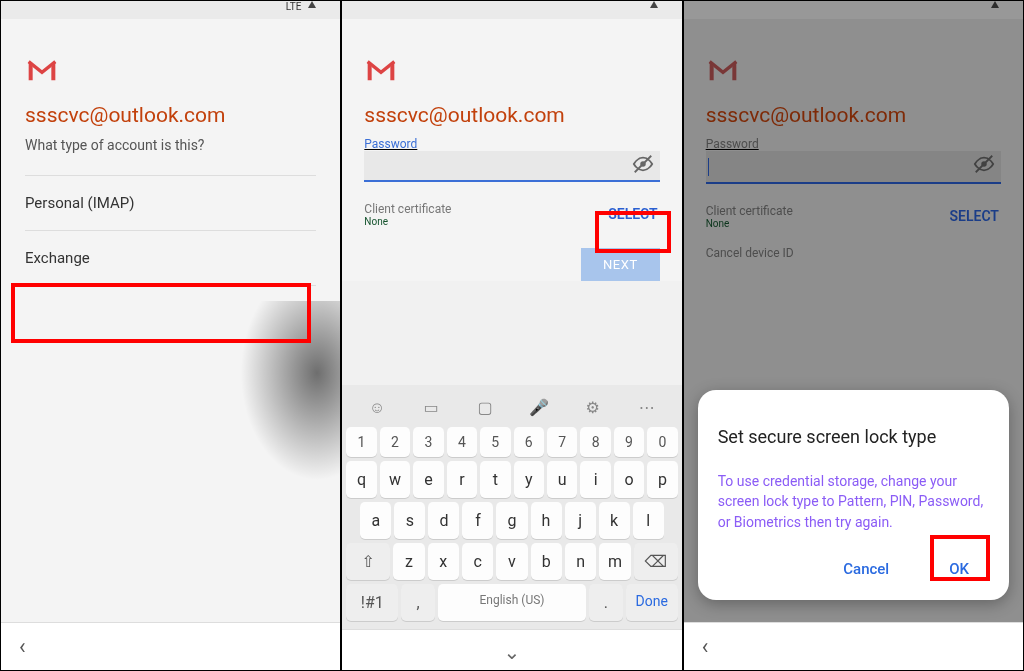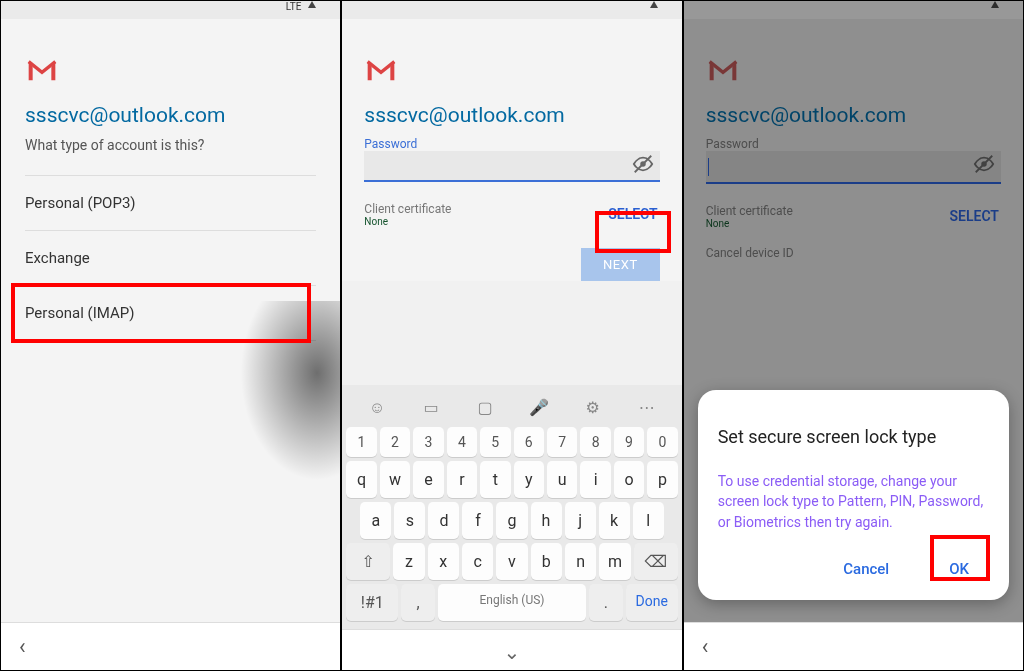--- a/index.html
+++ b/index.html
@@ -45,21 +45,21 @@
   }
   .gmail-logo {
     width: 32px;
     height: 24px;
     margin-bottom: 20px;
     position: relative;
   }
   .gmail-logo svg { width: 34px; height: 24px; }
   .email {
     font-size: 21px;
-    color: #0369a1;
+    color: #c2410c;
     margin-bottom: 10px;
   }
   .subtitle {
     font-size: 14px;
     color: #555;
     margin-bottom: 22px;
   }
   .option {
     padding: 18px 0;
     border-top: 1px solid #ddd;
@@ -88,20 +88,21 @@
     z-index: 50;
   }
   
   .content2 {
     padding: 40px 22px 0 22px;
     background: #f4f4f4;
   }
   .pw-field {
     position: relative;
     margin-bottom: 18px;
+    text-decoration: underline;
   }
   .pw-label {
     font-size: 12px;
     color: #3b6fd6;
   }
   .pw-input {
     width: 100%;
     border: none;
     border-bottom: 2px solid #3b6fd6;
     background: #e8e8e8;
@@ -257,23 +258,22 @@
   <div class="content">
     <div class="gmail-logo">
       <svg viewBox="0 0 48 36">
           <path d="M4 4 L24 20 L44 4" stroke="#d44" stroke-width="5" fill="none"></path>
           <path d="M4 4 V32 H10 V12" fill="#d44"></path>
           <path d="M44 4 V32 H38 V12" fill="#d44"></path>
         </svg>
     </div>
     <div class="email">ssscvc@outlook.com</div>
     <div class="subtitle">What type of account is this?</div>
-    <div class="option">Personal (POP3)</div>
+    <div class="option">Personal (IMAP)</div>
     <div class="option">Exchange</div>
-    <div class="option">Personal (IMAP)</div>
   </div>
   <div class="thumb-shadow"></div>
   <div class="bottom-bar">
     <span class="back-chevron">‹</span>
   </div>
   <div class="highlight-red" style="left:10px; top:282px; width:300px; height:60px;"></div>
 </div>
 
 <div class="phone">
   <div class="statusbar">

